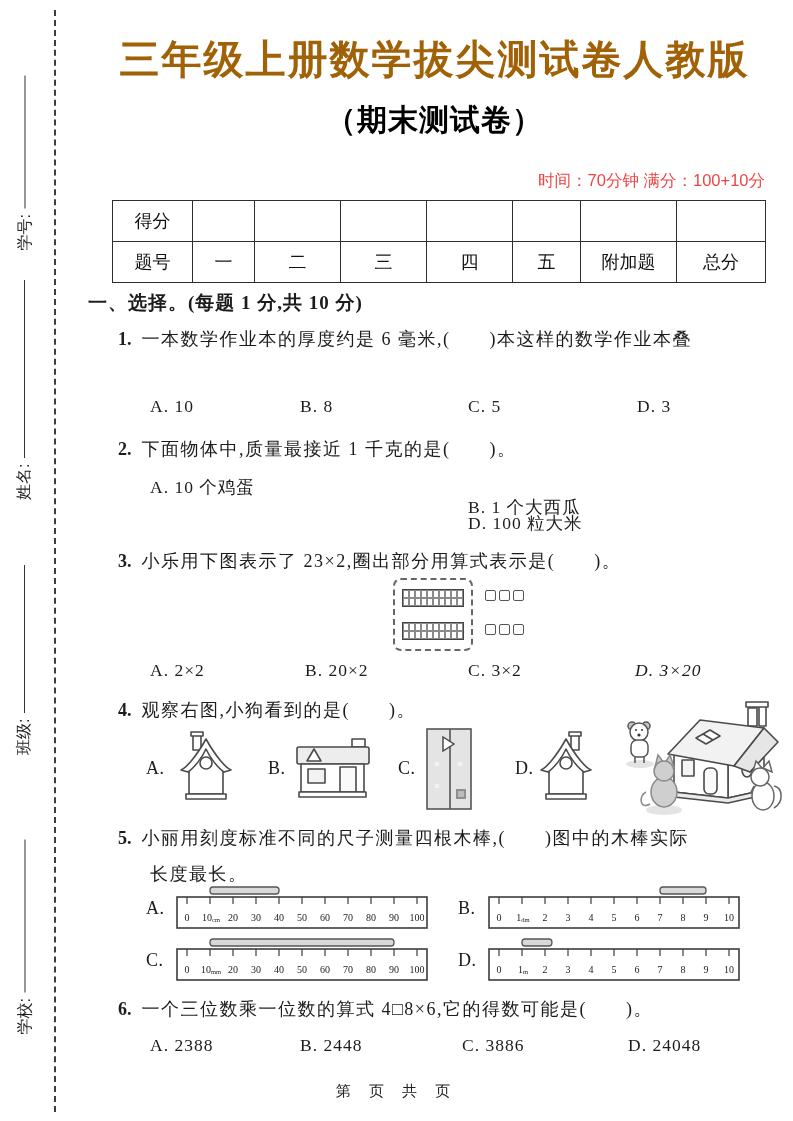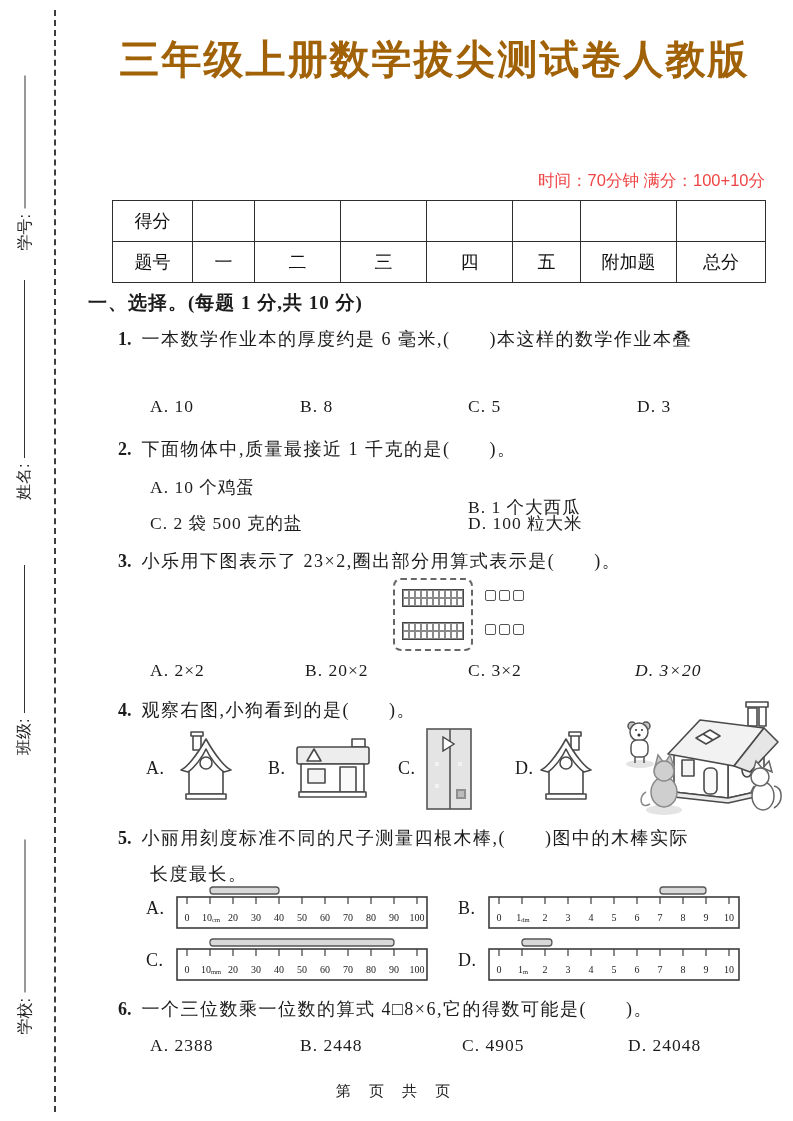--- a/index.html
+++ b/index.html
@@ -63,20 +63,21 @@
   <div class="side-field" style="width:190px;left:-71px;top:645px;">
     <span>班级:</span>
       <span class="blank"></span>
   </div>
   <div class="side-field" style="width:195px;left:-73px;top:922px;">
     <span>学校:</span>
       <span class="blank"></span>
   </div>
 
   <div class="abs title">三年级上册数学拔尖测试卷人教版</div>
+  <div class="abs subtitle">（期末测试卷）</div>
   <div class="abs info-line">时间：70分钟 满分：100+10分</div>
 
   <table class="score">
     <colgroup>
         <col style="width:80px">
         <col style="width:62px">
         <col style="width:86px">
         <col style="width:86px">
         <col style="width:86px">
         <col style="width:68px">
@@ -115,21 +116,20 @@
   <span class="opt" style="left:150px;top:396px;">A. 10</span>
   <span class="opt" style="left:300px;top:396px;">B. 8</span>
   <span class="opt" style="left:468px;top:396px;">C. 5</span>
   <span class="opt" style="left:637px;top:396px;">D. 3</span>
 
   <div class="abs qline" style="left:118px;top:437px;">
     <span class="qnum">2.</span><span>下面物体中,质量最接近 1 千克的是(　　)。</span>
   </div>
   <span class="opt" style="left:150px;top:475px;">A. 10 个鸡蛋</span>
   <span class="opt" style="left:468px;top:475px;margin-top:20px;">B. 1 个大西瓜</span>
-  <span class="opt" style="left:150px;top:511px;">C. 2 袋 500 克的盐</span>
   <span class="opt" style="left:468px;top:511px;">D. 100 粒大米</span>
 
   <div class="abs qline" style="left:118px;top:549px;">
     <span class="qnum">3.</span><span>小乐用下图表示了 23×2,圈出部分用算式表示是(　　)。</span>
   </div>
   <div class="abs q3-fig" style="left:393px;top:578px;">
     <div class="rod-box">
       <div class="rod-grid">
           <div class="cell"></div>
           <div class="cell"></div>
@@ -404,17 +404,17 @@
       <text x="218" y="37" font-size="10" text-anchor="middle" fill="#222" font-family="Liberation Serif,serif">9</text>
       <line x1="241" y1="13" x2="241" y2="20" stroke="#3d3d3d" stroke-width="1.2"></line>
       <text x="241" y="37" font-size="10" text-anchor="middle" fill="#222" font-family="Liberation Serif,serif">10</text>
     </svg>
 
   <div class="abs qline" style="left:118px;top:997px;">
     <span class="qnum">6.</span><span>一个三位数乘一位数的算式 4□8×6,它的得数可能是(　　)。</span>
   </div>
   <span class="opt" style="left:150px;top:1035px;">A. 2388</span>
   <span class="opt" style="left:300px;top:1035px;">B. 2448</span>
-  <span class="opt" style="left:462px;top:1035px;">C. 4905</span>
+  <span class="opt" style="left:462px;top:1035px;">C. 3886</span>
   <span class="opt" style="left:628px;top:1035px;">D. 24048</span>
 
   <div class="abs footer">第 页 共 页</div>
 </div>
 
 </body></html>

